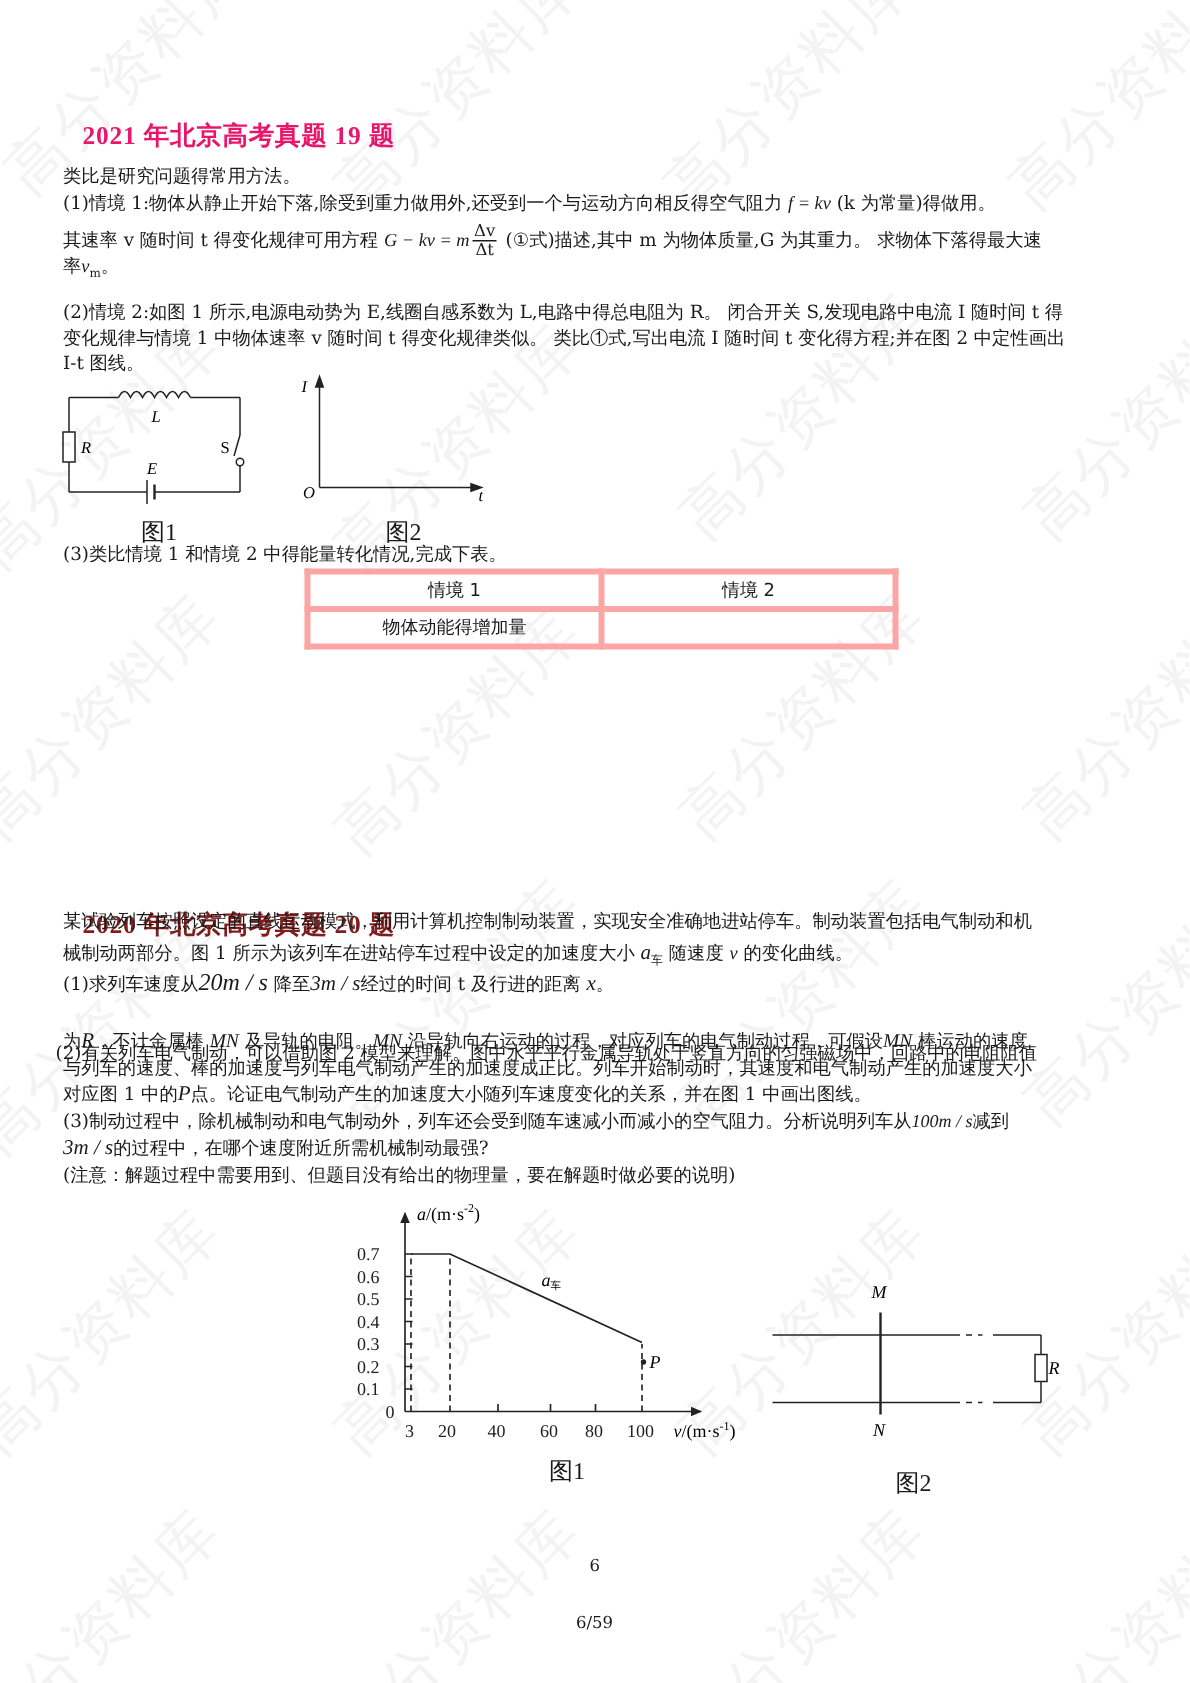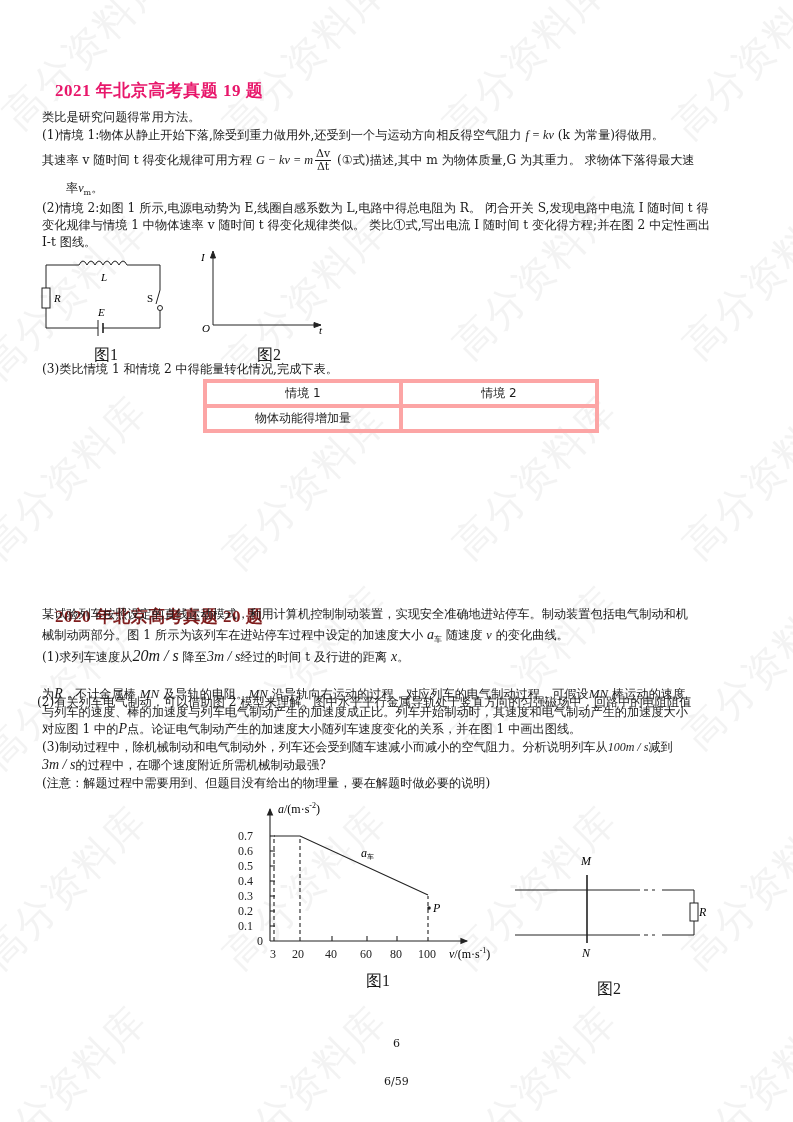--- a/index.html
+++ b/index.html
@@ -57,21 +57,21 @@
   <i>f = kv</i>
   <span>(k 为常量)得做用。</span>
 </div>
 
 <div class="abs line" style="left:42px;top:145px;line-height:30px;">
   <span>其速率 v 随时间 t 得变化规律可用方程</span>
   <i>G − kv = m</i><span class="frac"><span class="num">Δv</span><span>Δt</span></span>
   <span>(①式)描述,其中 m 为物体质量,G 为其重力。   求物体下落得最大速</span>
 </div>
 
-<div class="abs line" style="left:42px;top:180px;margin-left:24px;">
+<div class="abs line" style="left:42px;top:169px;">
   <span>率</span><i>v</i><sub style="font-size:8px;">m</sub><span>。</span>
 </div>
 
 <div class="abs line" style="left:42px;top:200px;">(2)情境 2:如图 1 所示,电源电动势为 E,线圈自感系数为 L,电路中得总电阻为 R。   闭合开关 S,发现电路中电流 I 随时间 t 得</div>
 <div class="abs line" style="left:42px;top:217px;">变化规律与情境 1 中物体速率 v 随时间 t 得变化规律类似。   类比①式,写出电流 I 随时间 t 变化得方程;并在图 2 中定性画出</div>
 <div class="abs line" style="left:42px;top:234px;">I-t 图线。</div>
 
 <svg class="abs" style="left:35px;top:250px;" width="140" height="90" viewBox="0 0 140 90">
   <g stroke="#222" stroke-width="1" fill="none">
 

